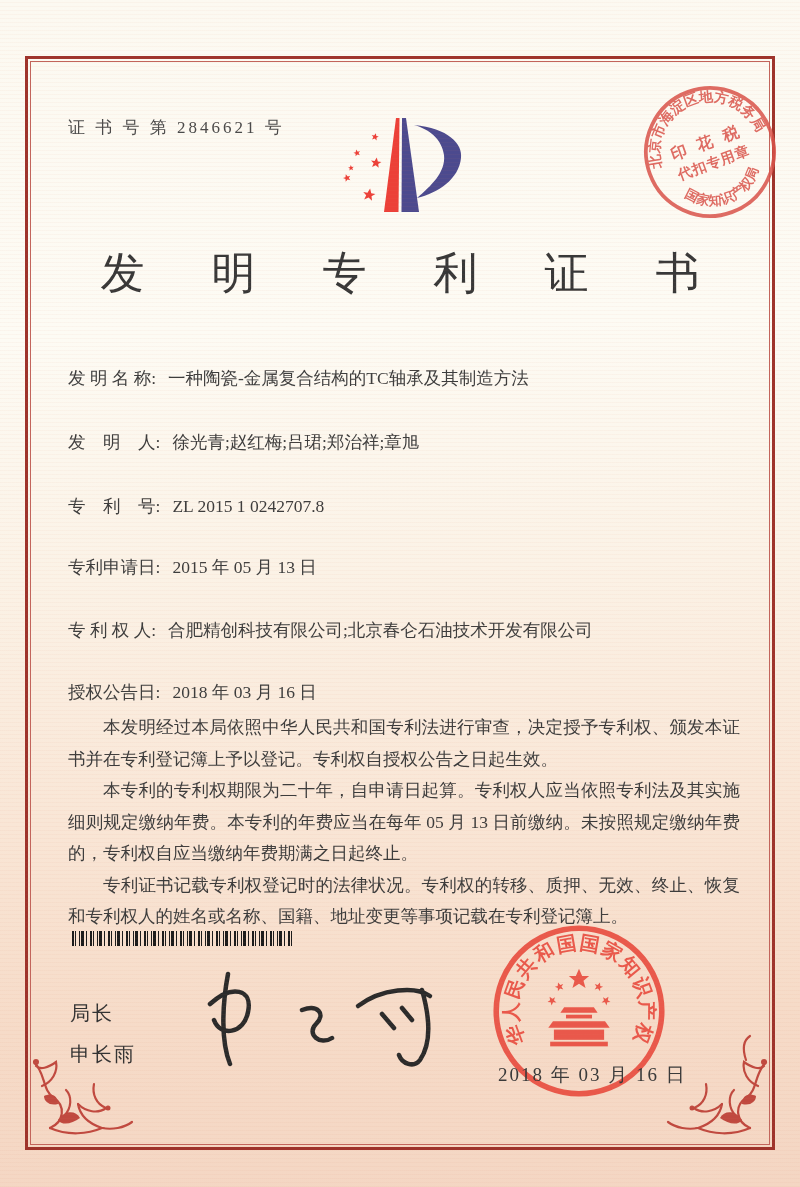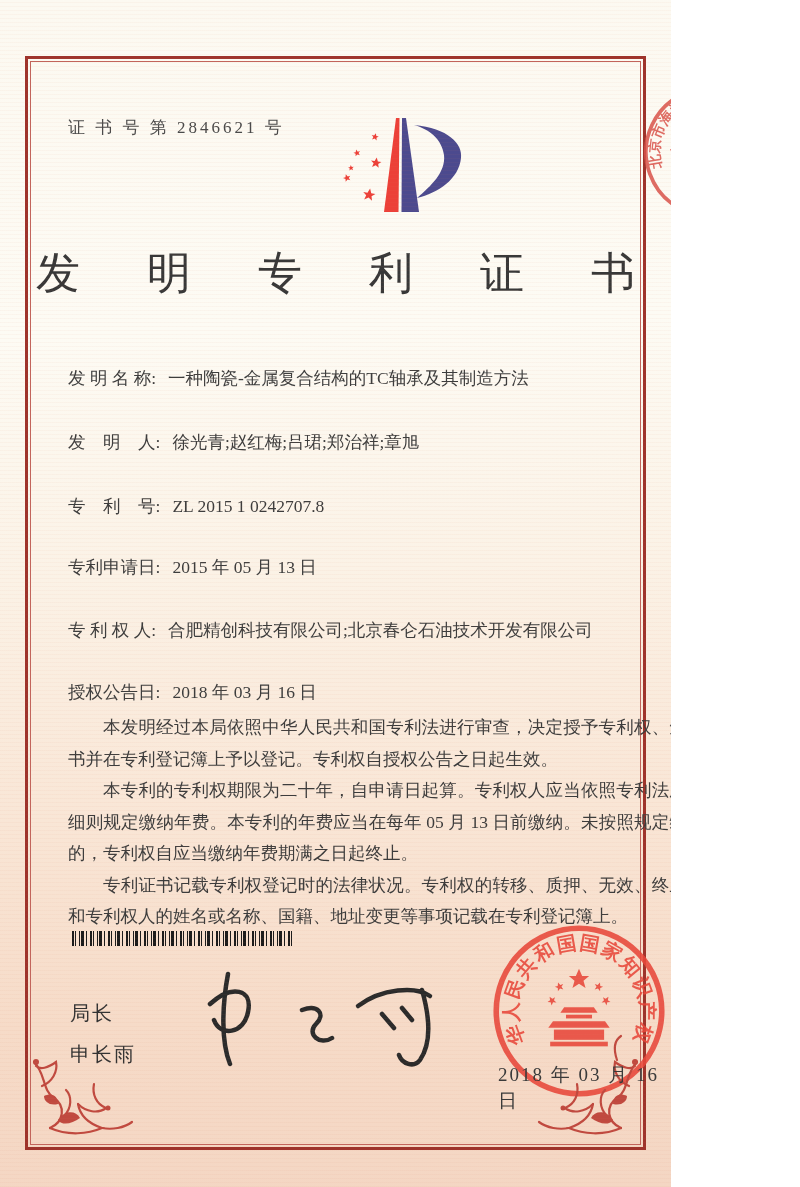--- a/index.html
+++ b/index.html
@@ -1,17 +1,17 @@
 <!DOCTYPE html>
 <html><head>
 <meta charset="utf-8">
 <style>
   html,body{margin:0;padding:0;}
   body{width:800px;height:1187px;font-family:"Liberation Serif","DejaVu Serif",serif;}
-  .page{position:relative;width:671px;height:1187px;overflow:hidden;
+  .page{position:relative;width:800px;height:1187px;overflow:hidden;
     background:linear-gradient(178deg,#fcf9f1 0%,#fdfbf4 28%,#fbf2e6 48%,#f9e6d6 68%,#f6dbc8 85%,#f4d6c3 100%);}
   .page::after{content:"";position:absolute;inset:0;pointer-events:none;
     background:repeating-linear-gradient(0deg,rgba(216,130,96,0.05) 0 1px,transparent 1px 4px);}
   .frame{position:absolute;left:25px;top:56px;right:25px;bottom:37px;border:3px solid #9e332b;}
   .frame-inner{position:absolute;inset:2px;border:1px solid #c2645b;}
   .cert-no{position:absolute;left:68px;top:116px;font-size:17px;letter-spacing:3px;color:#4a4a4a;}
   .title{position:absolute;left:0;top:244px;width:100%;text-align:center;font-size:44px;
     letter-spacing:28px;padding-left:28px;box-sizing:border-box;color:#383838;font-weight:500;}
   .logo{position:absolute;left:330px;top:100px;width:148px;height:122px;}
   .tax-stamp{position:absolute;left:630px;top:72px;width:160px;height:160px;transform:rotate(-20deg);opacity:0.85;}

